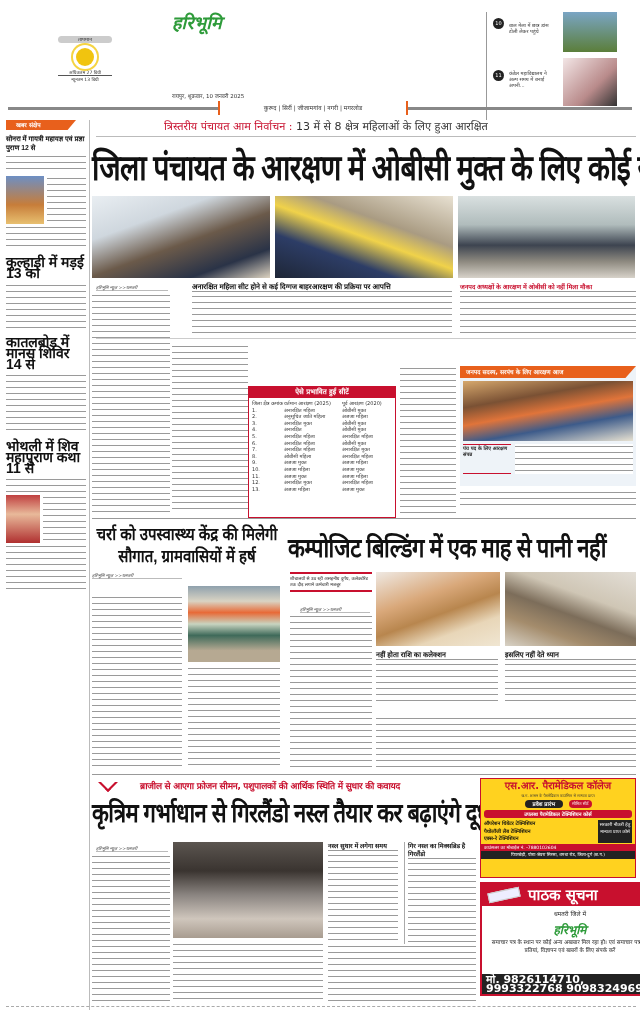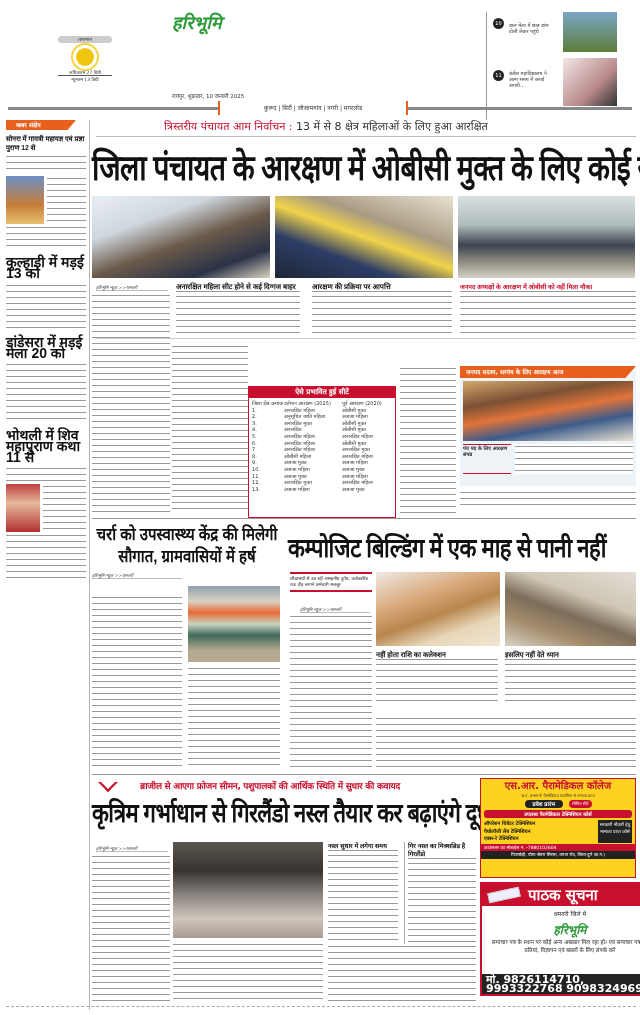--- a/index.html
+++ b/index.html
@@ -53,25 +53,25 @@
       <div class="lines" style="flex:1;height:48px"></div>
     </div>
     <div class="lines" style="height:26px;margin-top:1px"></div>
   </div>
 
   <div style="margin-top:6px">
     <div class="sb-h">कुल्हाड़ी में मड़ई 13 को</div>
     <div class="lines" style="height:48px;margin-top:4px"></div>
   </div>
 
-
   <div style="margin-top:6px">
-    <div class="sb-h">डांडेसरा में मड़ई मेला 20 को</div>
+    <div class="sb-h">कातलबोड़ में मानस शिविर 14 से</div>
     <div class="lines" style="height:62px;margin-top:3px"></div>
   </div>
+
 
   <div style="margin-top:6px">
     <div class="sb-h">भोथली में शिव महापुराण कथा 11 से</div>
     <div class="lines" style="height:18px;margin-top:3px"></div>
     <div style="display:flex;gap:3px">
       <div class="photo" style="width:34px;height:48px;background:linear-gradient(#c04040,#e8b99a 40%,#b03030)"></div>
       <div class="lines" style="flex:1;height:48px"></div>
     </div>
     <div class="lines" style="height:48px;margin-top:1px"></div>
   </div>
@@ -86,21 +86,21 @@
 <div class="abs" style="left:96px;top:136px;width:540px;height:1px;background:#bbb"></div>
 <h1 class="abs hl" style="left:92px;top:140px;width:545px;font-size:28.5px;line-height:44px;white-space:nowrap;letter-spacing:-0.6px;transform:scaleY(1.25);transform-origin:top left">जिला पंचायत के आरक्षण में ओबीसी मुक्त के लिए कोई सीट नहीं</h1>
 
 <div class="abs photo" style="left:92px;top:196px;width:178px;height:82px;background:linear-gradient(160deg,#e9eef2 0%,#cfd7de 30%,#6b5a4a 55%,#2a3347 80%,#dcd2c0)"></div>
 <div class="abs photo" style="left:275px;top:196px;width:178px;height:82px;background:linear-gradient(200deg,#e8e1d2 0%,#a99b82 35%,#f0d24a 50%,#2d3d66 70%,#1e2636)"></div>
 <div class="abs photo" style="left:458px;top:196px;width:177px;height:82px;background:linear-gradient(180deg,#d9e0e0 0%,#b0bcbc 35%,#3d4450 60%,#8e8a80 80%,#d7d2c9)"></div>
 
 <div class="abs" style="left:96px;top:284px;width:72px;font-size:4.5px;color:#444;font-style:italic;border-bottom:1px solid #bbb">हरिभूमि न्यूज़ &gt;&gt;धमतरी</div>
 <div class="abs lines" style="left:92px;top:293px;width:78px;height:220px"></div>
 
-<div class="abs" style="left:176px;top:282px;width:124px">
+<div class="abs" style="left:192px;top:282px;width:124px">
   <div class="hl" style="font-size:7.2px;line-height:9px;border-bottom:1px solid #999">अनारक्षित महिला सीट होने से कई दिग्गज बाहर</div>
   <div class="lines" style="height:44px;margin-top:2px"></div>
 </div>
 <div class="abs" style="left:312px;top:282px;width:140px">
   <div class="hl" style="font-size:7.2px;line-height:9px;border-bottom:1px solid #999">आरक्षण की प्रक्रिया पर आपत्ति</div>
   <div class="lines" style="height:44px;margin-top:2px"></div>
 </div>
 <div class="abs" style="left:460px;top:282px;width:176px">
   <div class="hl" style="font-size:6.4px;line-height:9px;border-bottom:1px solid #999;color:#c8102e">जनपद अध्यक्षों के आरक्षण में ओबीसी को नहीं मिला मौका</div>
   <div class="lines" style="height:44px;margin-top:2px"></div>

